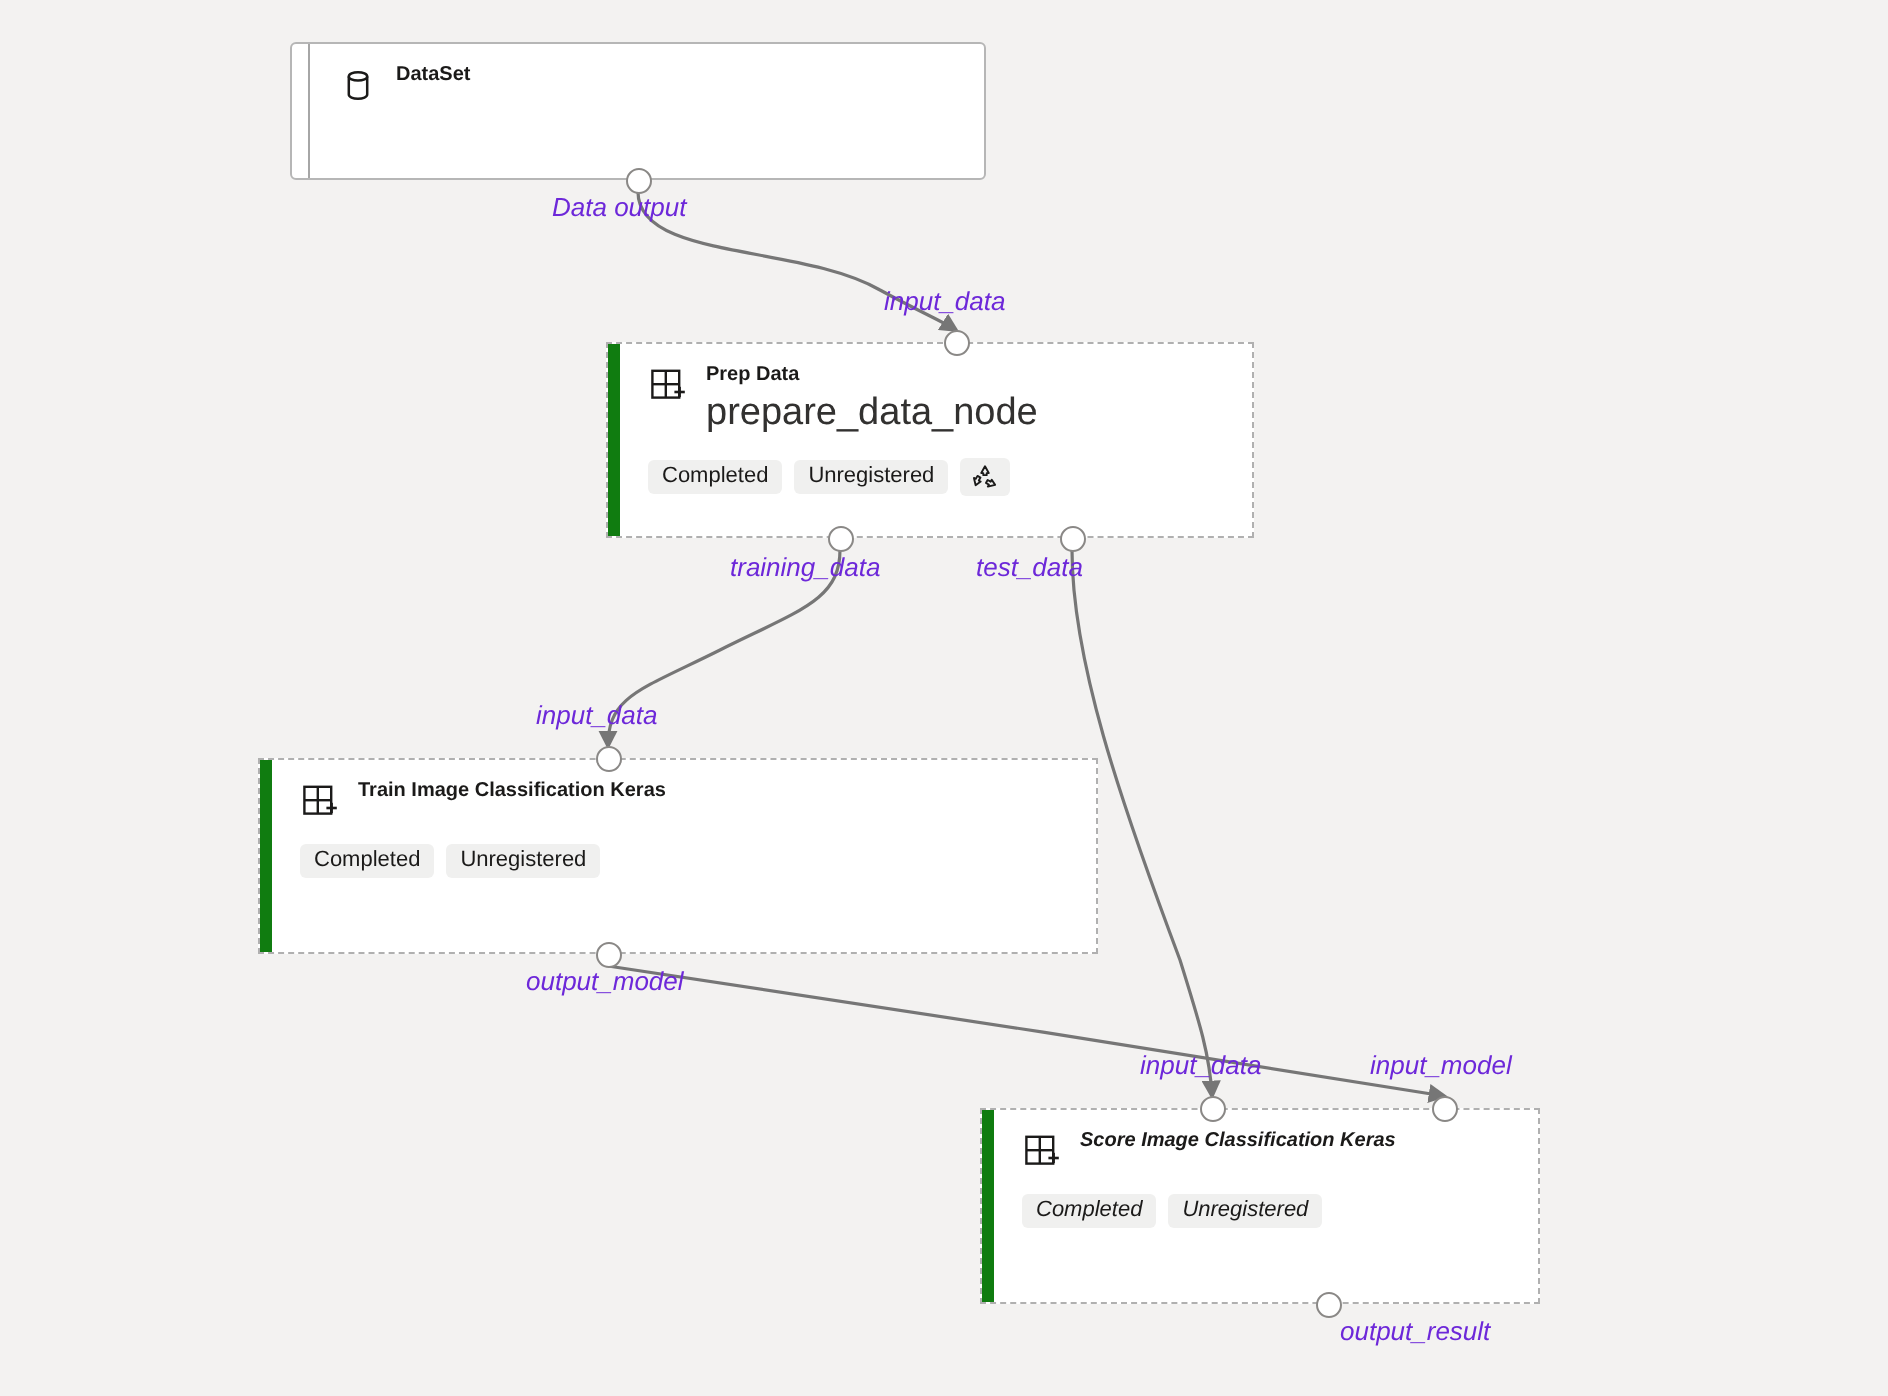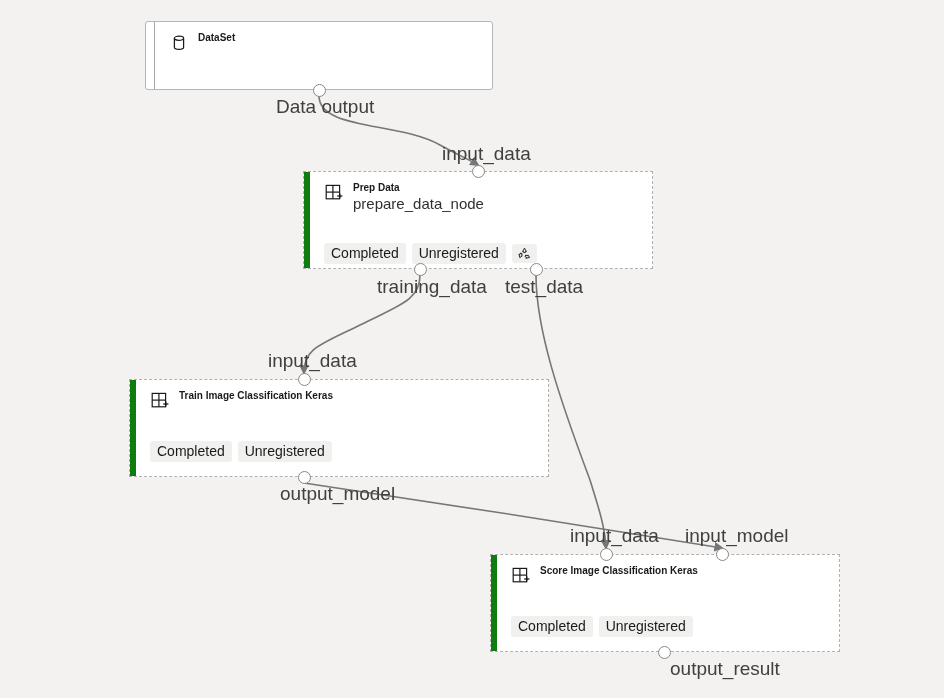--- a/index.html
+++ b/index.html
@@ -75,64 +75,64 @@
     flex-direction: column;
     line-height: 1.22;
   }
   .node-title {
     font-size: 10px;
     font-weight: bold;
     color: #1b1a19;
     white-space: nowrap;
   }
   .node-subtitle {
-    font-size: 15px;
+    font-size: 19px;
     font-weight: normal;
     color: #323130;
     white-space: nowrap;
     margin-top: 1px;
   }
   .badge-row {
     display: flex;
     align-items: center;
     gap: 6px;
     margin-top: 11px;
   }
   .badge {
     display: inline-flex;
     align-items: center;
     background: #f0f0ef;
     border-radius: 3px;
     padding: 2px 7px 3px 7px;
-    font-size: 14px;
+    font-size: 11px;
     color: #1b1a19;
     white-space: nowrap;
-    margin-top: 19px;
   }
   .badge.icon-badge {
     padding: 2px 5px 2px 5px;
   }
 
   
   .port {
     position: absolute;
     width: 13px;
     height: 13px;
     box-sizing: border-box;
     border-radius: 50%;
     background: #ffffff;
     border: 1.4px solid #8a8886;
   }
 
   
   .edge-label {
     position: absolute;
-    font-size: 19px;
-    color: #404040;
-    white-space: nowrap;
+    font-size: 13px;
+    color: #6d28d9;
+    white-space: nowrap;
+    font-style: italic;
   }
 </style>
 </head>
 <body>
 
 <div id="canvas">
 
   <svg id="edge-layer" viewBox="0 0 944 698" width="944" height="698" xmlns="http://www.w3.org/2000/svg">
     <defs>
       <marker id="arrow" viewBox="0 0 10 10" refX="8" refY="5" markerWidth="6" markerHeight="6" orient="auto-start-reverse">
@@ -155,21 +155,21 @@
             <span class="node-icon"><svg viewBox="0 0 20 20" width="20" height="20">
                 <ellipse cx="10" cy="5.2" rx="4.6" ry="2.1" fill="none" stroke="#1b1a19" stroke-width="1.25"></ellipse>
                 <path d="M5.4 5.2 L5.4 14.3 C5.4 15.5 7.5 16.4 10 16.4 C12.5 16.4 14.6 15.5 14.6 14.3 L14.6 5.2" fill="none" stroke="#1b1a19" stroke-width="1.25"></path>
               </svg></span>
             <div class="node-titles">
               <div class="node-title">DataSet</div>
             </div>
           </div>
         </div>
       </div>
-      <div class="node step" style="left: 303px; top: 171px; width: 350px; height: 98px;">
+      <div class="node step" style="left: 303px; top: 171px; width: 324px; height: 98px;">
         <div class="accent green"></div>
         <div class="node-body">
           <div class="node-head">
             <span class="node-icon"><svg viewBox="0 0 20 20" width="20" height="20">
                 <rect x="2.2" y="2.4" width="13.4" height="13.4" fill="none" stroke="#1b1a19" stroke-width="1.2"></rect>
                 <line x1="8.9" y1="2.4" x2="8.9" y2="15.8" stroke="#1b1a19" stroke-width="1.2"></line>
                 <line x1="2.2" y1="9.1" x2="15.6" y2="9.1" stroke="#1b1a19" stroke-width="1.2"></line>
                 <line x1="13.2" y1="13.0" x2="18.4" y2="13.0" stroke="#1b1a19" stroke-width="1.3"></line>
                 <line x1="15.8" y1="10.4" x2="15.8" y2="15.6" stroke="#1b1a19" stroke-width="1.3"></line>
               </svg></span>
@@ -205,21 +205,21 @@
             <div class="node-titles">
               <div class="node-title">Train Image Classification Keras</div>
             </div>
           </div>
           <div class="badge-row">
             <span class="badge">Completed</span>
             <span class="badge">Unregistered</span>
           </div>
         </div>
       </div>
-      <div class="node step" style="left: 490px; top: 554px; width: 350px; height: 98px;">
+      <div class="node step" style="left: 490px; top: 554px; width: 280px; height: 98px; font-style: italic;">
         <div class="accent green"></div>
         <div class="node-body">
           <div class="node-head">
             <span class="node-icon"><svg viewBox="0 0 20 20" width="20" height="20">
                 <rect x="2.2" y="2.4" width="13.4" height="13.4" fill="none" stroke="#1b1a19" stroke-width="1.2"></rect>
                 <line x1="8.9" y1="2.4" x2="8.9" y2="15.8" stroke="#1b1a19" stroke-width="1.2"></line>
                 <line x1="2.2" y1="9.1" x2="15.6" y2="9.1" stroke="#1b1a19" stroke-width="1.2"></line>
                 <line x1="13.2" y1="13.0" x2="18.4" y2="13.0" stroke="#1b1a19" stroke-width="1.3"></line>
                 <line x1="15.8" y1="10.4" x2="15.8" y2="15.6" stroke="#1b1a19" stroke-width="1.3"></line>
               </svg></span>
@@ -234,27 +234,27 @@
         </div>
       </div>
     </div>
 
   <div id="port-layer">
       <div class="port" style="left: 312.5px; top: 83.5px;"></div>
       <div class="edge-label" style="left: 276px; top: 96px;">Data output</div>
       <div class="port" style="left: 471.5px; top: 164.5px;"></div>
       <div class="edge-label" style="left: 442px; top: 143px;">input_data</div>
       <div class="port" style="left: 413.5px; top: 262.5px;"></div>
-      <div class="edge-label" style="left: 377px; top: 276px;">training_data</div>
+      <div class="edge-label" style="left: 365px; top: 276px;">training_data</div>
       <div class="port" style="left: 529.5px; top: 262.5px;"></div>
-      <div class="edge-label" style="left: 505px; top: 276px;">test_data</div>
+      <div class="edge-label" style="left: 488px; top: 276px;">test_data</div>
       <div class="port" style="left: 297.5px; top: 372.5px;"></div>
       <div class="edge-label" style="left: 268px; top: 350px;">input_data</div>
       <div class="port" style="left: 297.5px; top: 470.5px;"></div>
-      <div class="edge-label" style="left: 280px; top: 483px;">output_model</div>
+      <div class="edge-label" style="left: 263px; top: 483px;">output_model</div>
       <div class="port" style="left: 599.5px; top: 547.5px;"></div>
       <div class="edge-label" style="left: 570px; top: 525px;">input_data</div>
       <div class="port" style="left: 715.5px; top: 547.5px;"></div>
       <div class="edge-label" style="left: 685px; top: 525px; text-align: center;">input_model</div>
       <div class="port" style="left: 657.5px; top: 645.5px;"></div>
       <div class="edge-label" style="left: 622px; top: 658px; margin-left: 48px;">output_result</div>
     </div>
 
 </div>
 

